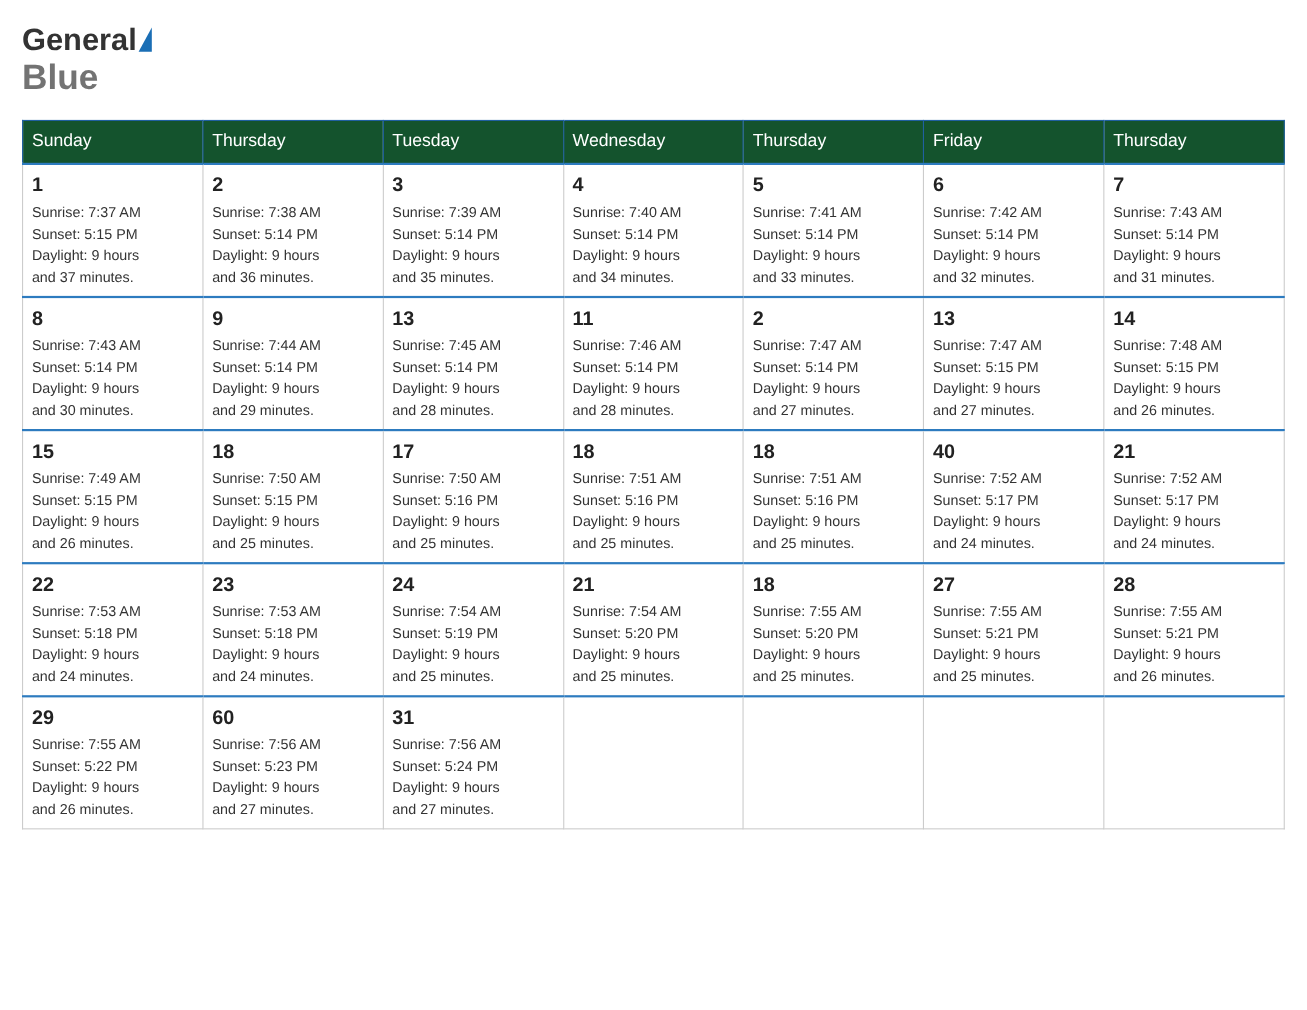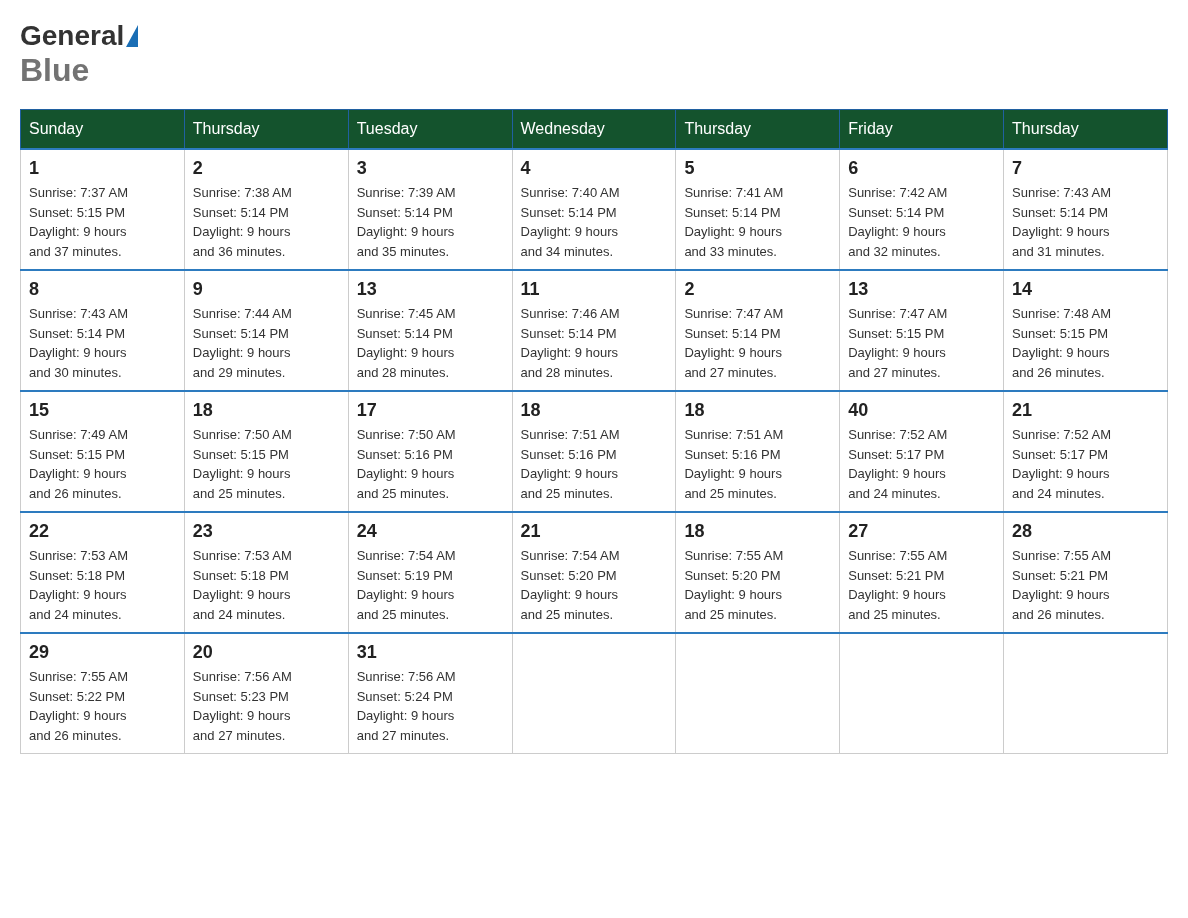--- a/index.html
+++ b/index.html
@@ -392,21 +392,21 @@
         <td>
         <div class="day-number">29</div>
         <div class="day-info">
           Sunrise: 7:55 AM<br>
           Sunset: 5:22 PM<br>
           Daylight: 9 hours<br>
           and 26 minutes.
         </div>
       </td>
         <td>
-        <div class="day-number">20</div>
+        <div class="day-number">60</div>
         <div class="day-info">
           Sunrise: 7:56 AM<br>
           Sunset: 5:23 PM<br>
           Daylight: 9 hours<br>
           and 27 minutes.
         </div>
       </td>
         <td>
         <div class="day-number">31</div>
         <div class="day-info">

